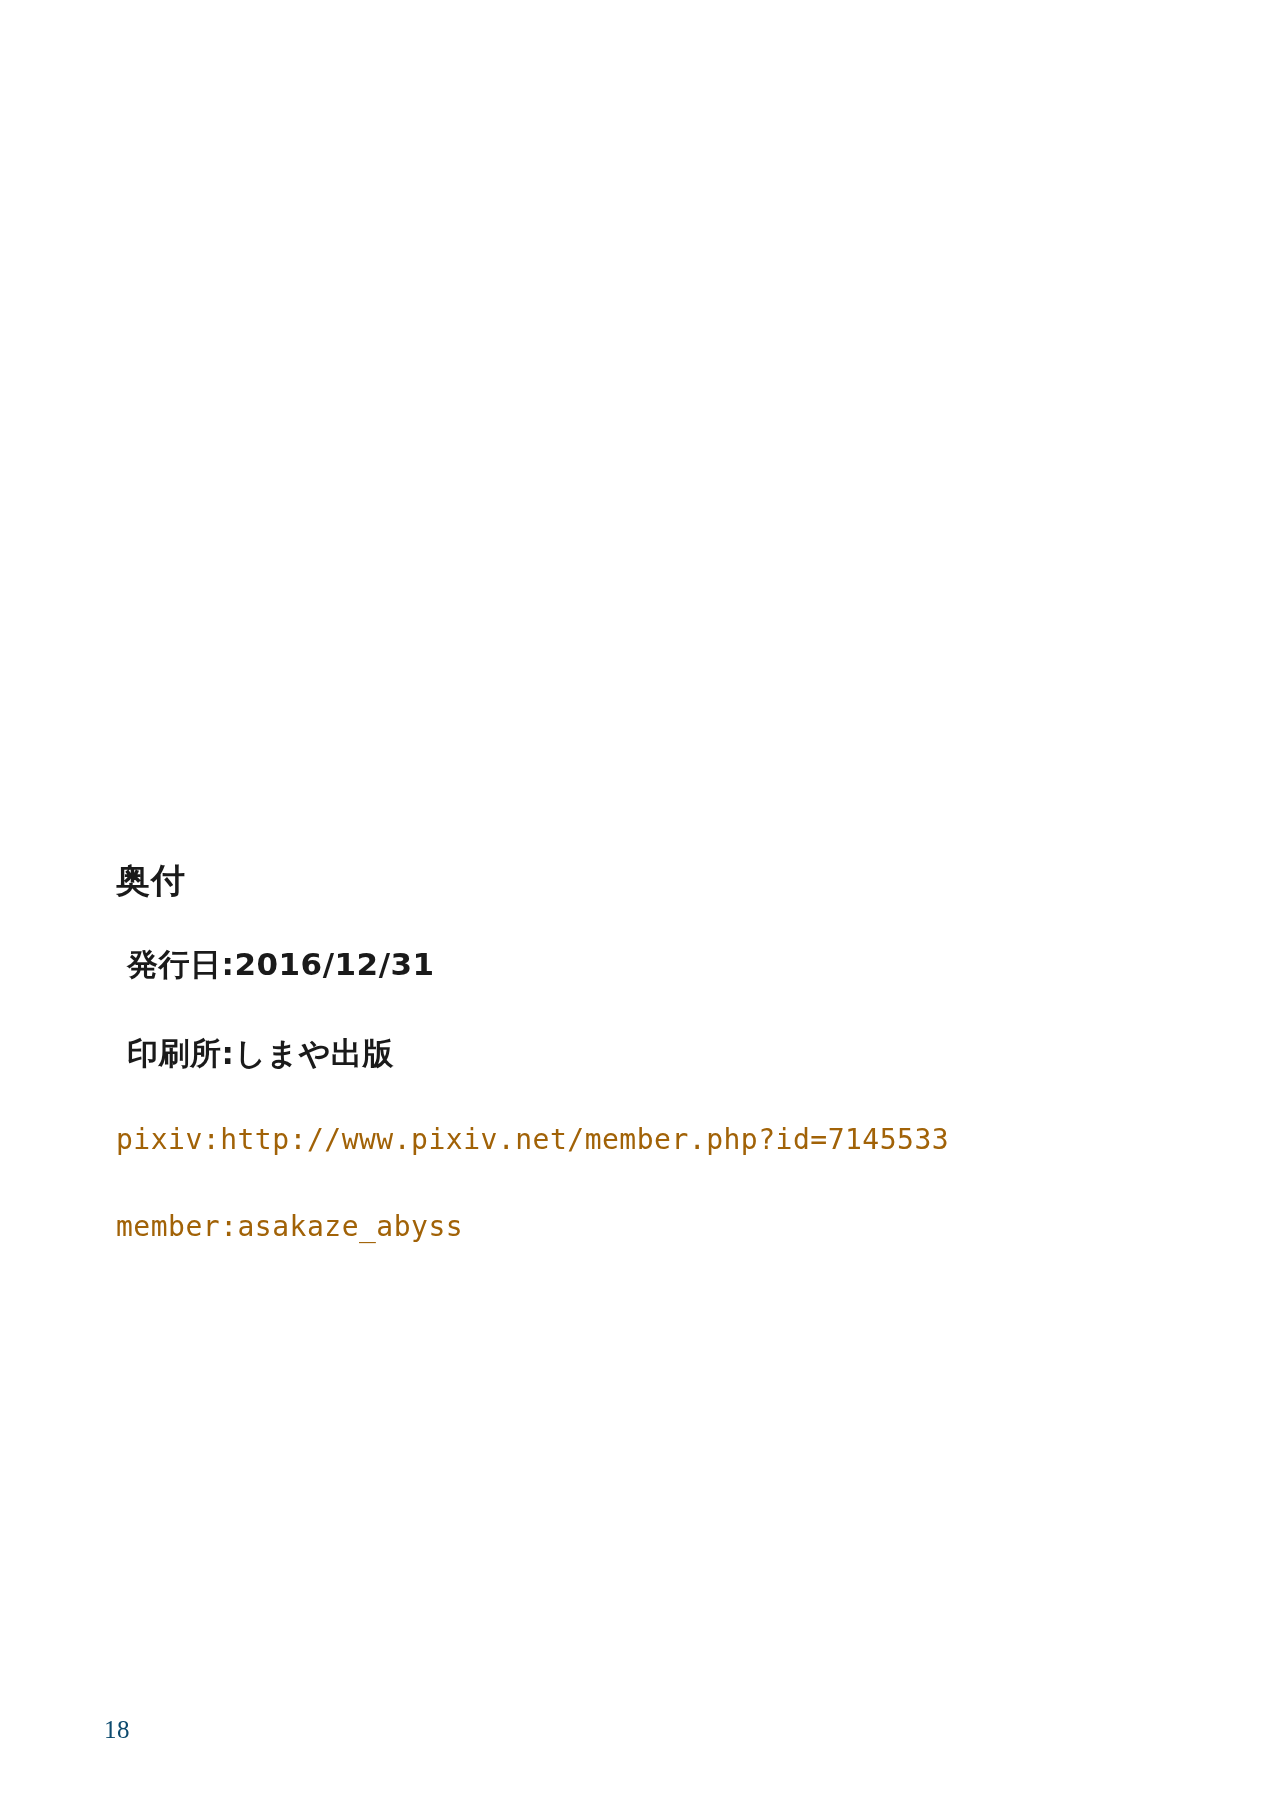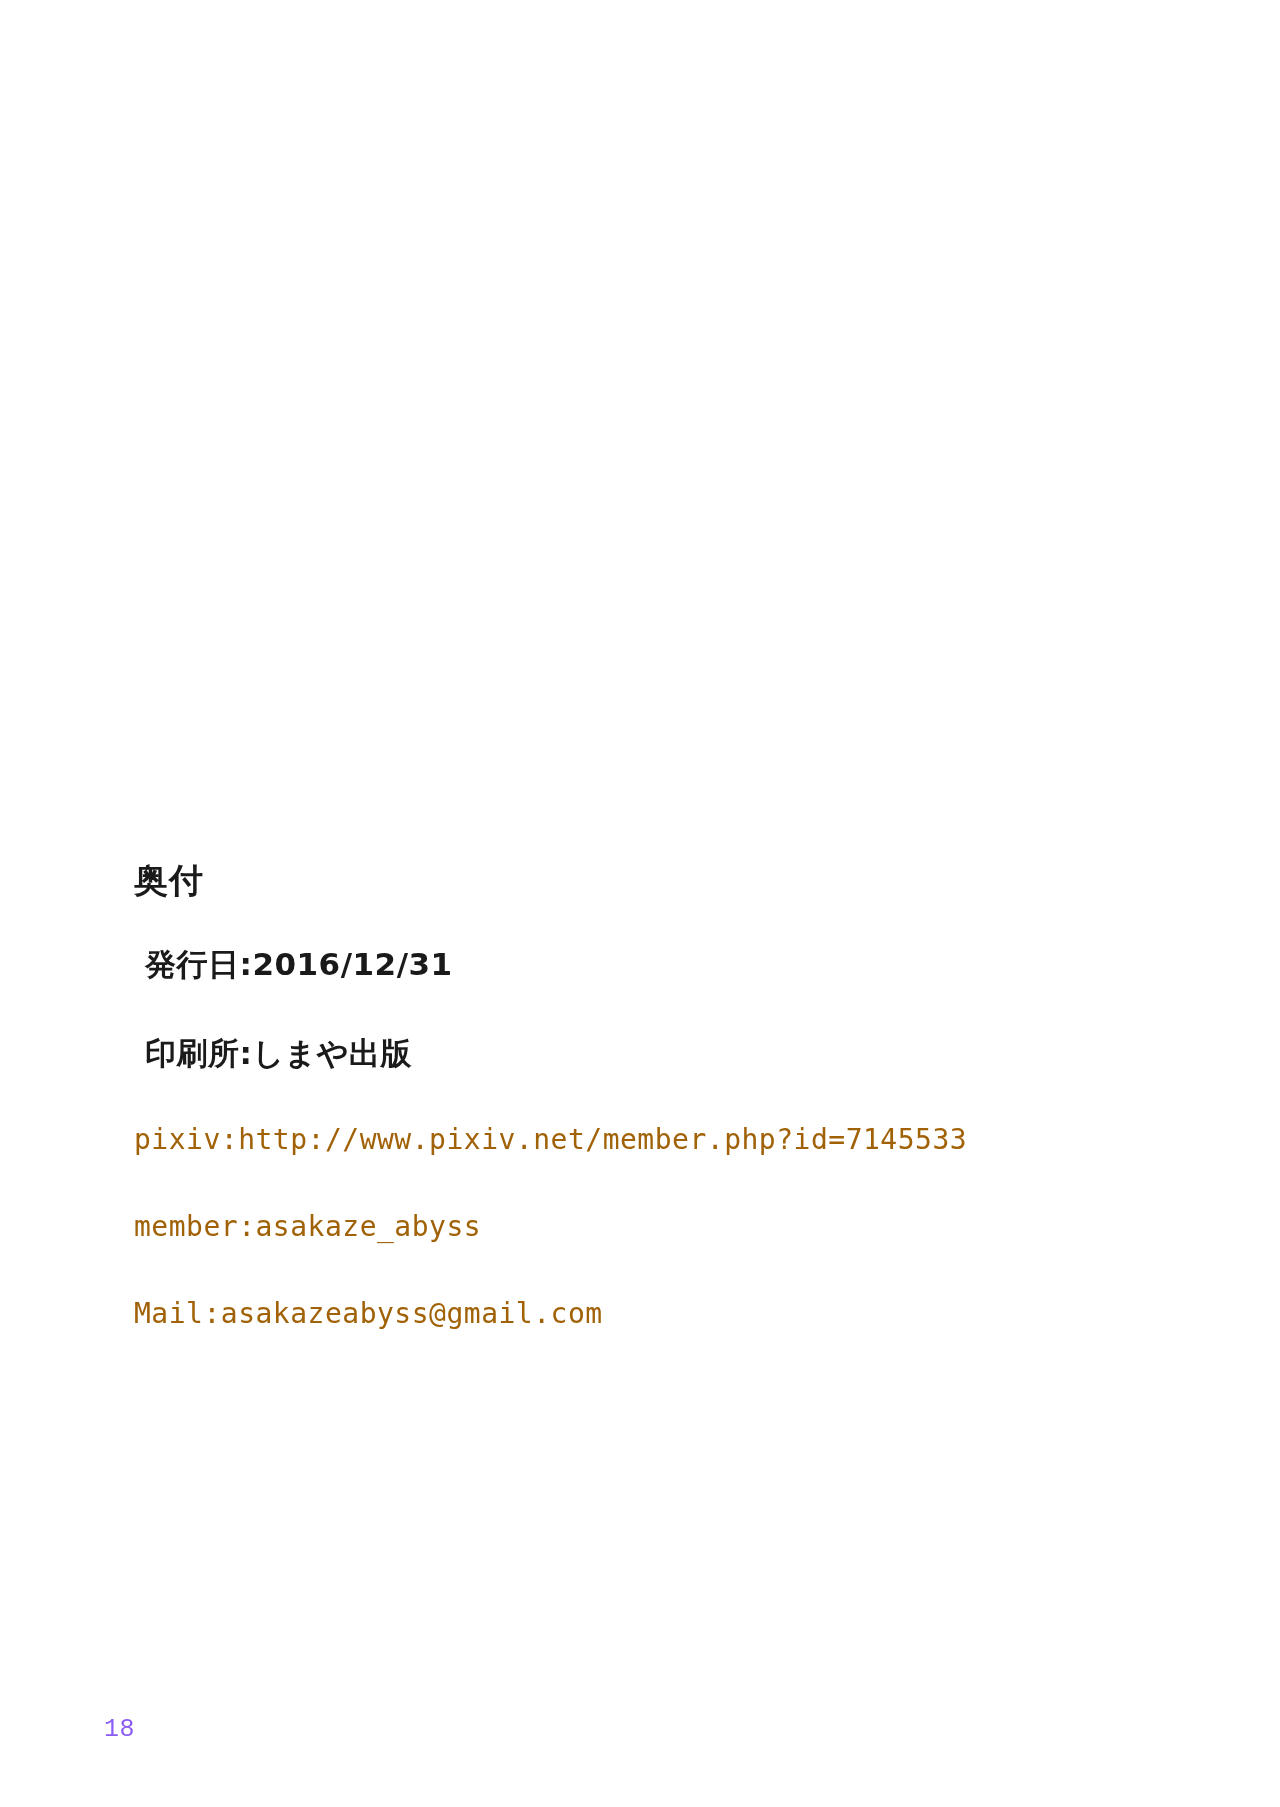--- a/index.html
+++ b/index.html
@@ -11,21 +11,21 @@
     position: relative;
     width: 1280px;
     height: 1807px;
     background: #ffffff;
     overflow: hidden;
     font-family: "Liberation Sans", sans-serif;
     color: #1a1a1a;
   }
   .colophon {
     position: absolute;
-    left: 134px;
+    left: 116px;
     top: 860px;
     width: 1000px;
   }
   .colophon-title {
     font-family: "DejaVu Sans", sans-serif;
     font-size: 34px;
     font-weight: bold;
     letter-spacing: 1px;
     color: #1a1a1a;
     margin: 0 0 44px 0;
@@ -50,23 +50,23 @@
     line-height: 1.25;
     white-space: pre;
   }
   .mono-line.last {
     margin-bottom: 0;
   }
   .page-number {
     position: absolute;
     left: 104px;
     bottom: 63px;
-    font-family: Liberation Mono, monospace;
+    font-family: Liberation Serif, serif;
     font-size: 25px;
-    color: #8b5cf6;
+    color: #0c4a6e;
     letter-spacing: 0.5px;
   }
 </style>
 </head>
 <body>
 
 <div class="page">
 
   <div class="colophon">
 
@@ -74,19 +74,18 @@
 
     <p class="cjk-line">発行日:2016/12/31</p>
 
     <p class="cjk-line">印刷所:しまや出版</p>
 
 
     <p class="mono-line">pixiv:http://www.pixiv.net/member.php?id=7145533</p>
 
     <p class="mono-line">member:asakaze_abyss</p>
 
-    <p class="mono-line last">Mail:asakazeabyss@gmail.com</p>
 
   </div>
 
   <div class="page-number">18</div>
 
 </div>
 
 </body></html>

